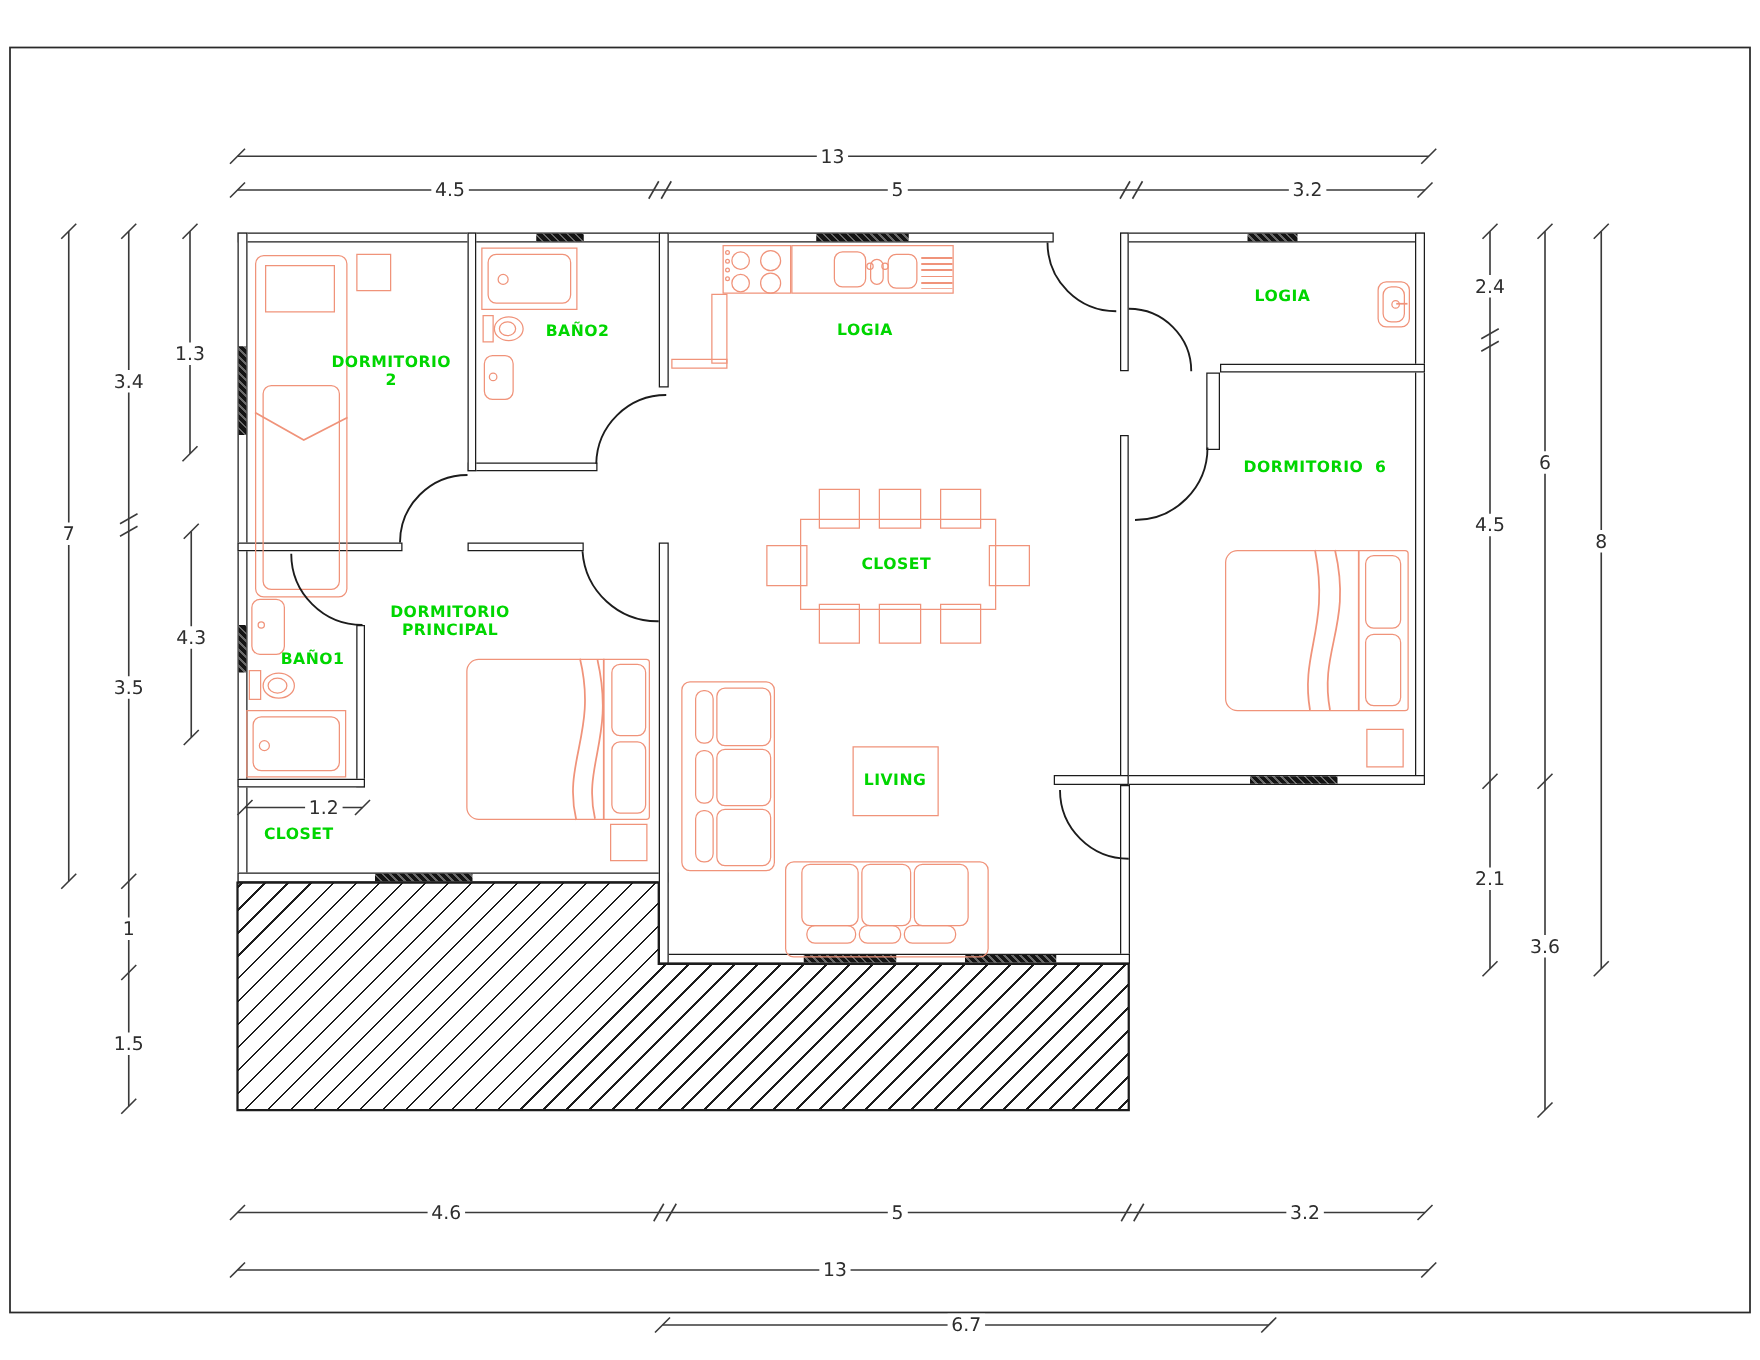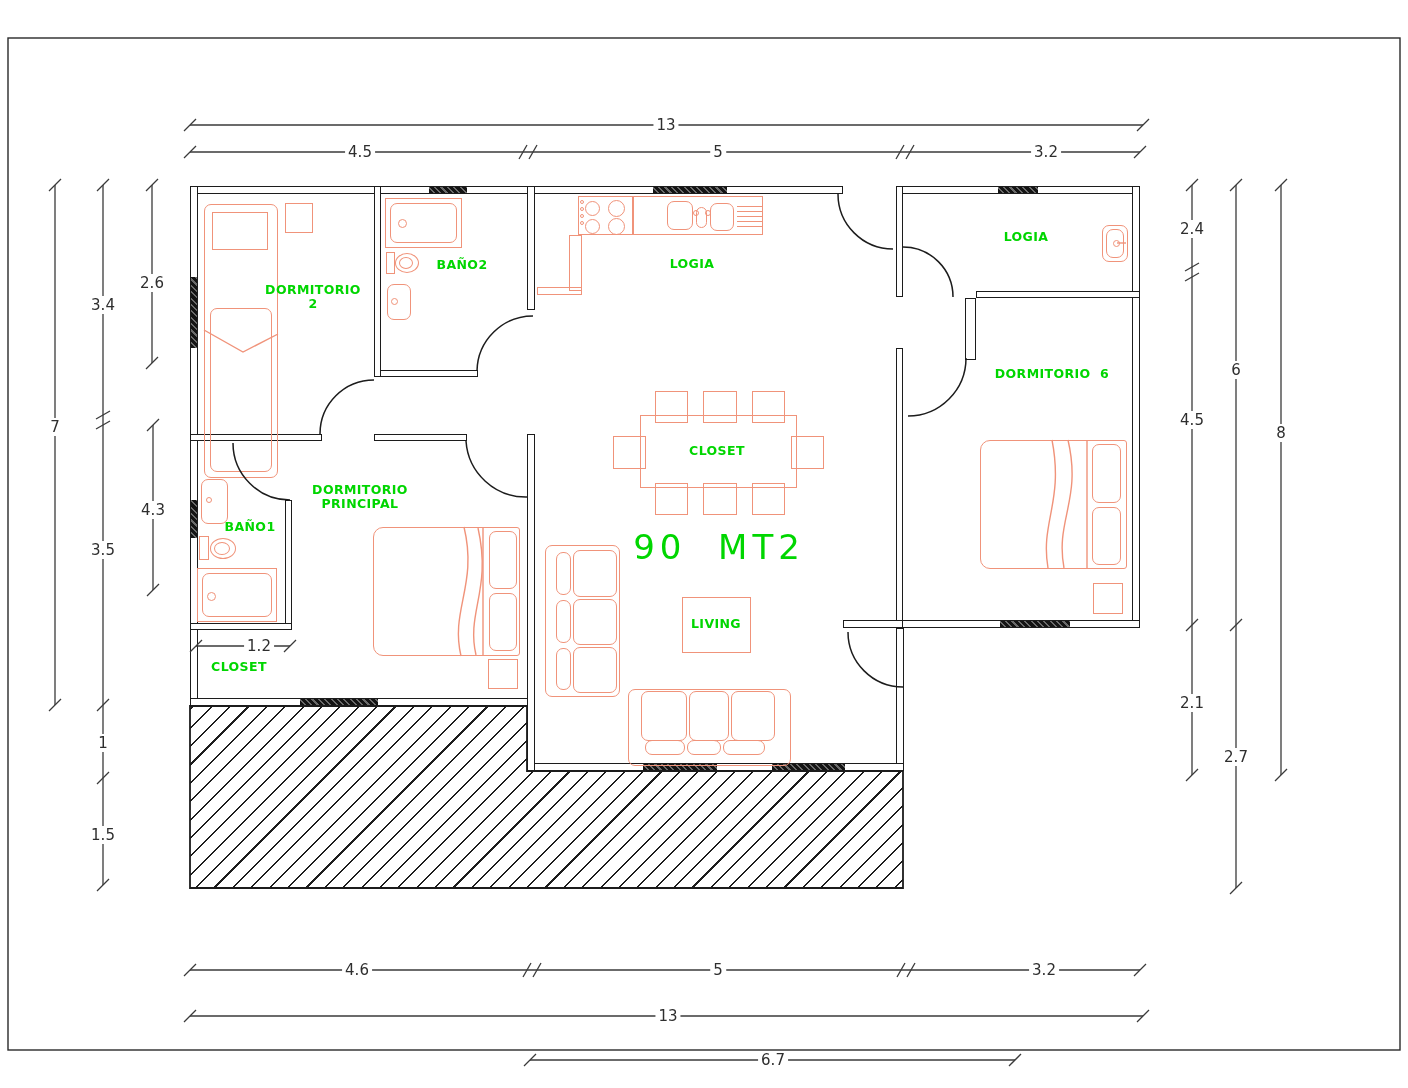--- a/index.html
+++ b/index.html
@@ -209,42 +209,41 @@
       <path d="M1064,568 C1055,520 1082,500 1068,440" fill="none" stroke="#f0937a" stroke-width="1.4"></path>
       <path d="M1117,243 L1126,243" fill="none" stroke="#f0937a" stroke-width="1.4"></path>
     </svg>
 
   <div class="room-label" style="left:313px;top:297px"><span>DORMITORIO</span><br><span>2</span></div>
   <div class="room-label" style="left:462px;top:265px">BAÑO2</div>
   <div class="room-label" style="left:692px;top:264px">LOGIA</div>
   <div class="room-label" style="left:1026px;top:237px">LOGIA</div>
   <div class="room-label" style="left:1052px;top:374px">DORMITORIO  6</div>
   <div class="room-label" style="left:717px;top:451px">CLOSET</div>
-  <div class="area-label" style="left:719px;top:547px">90  MT2</div>
   <div class="room-label" style="left:716px;top:624px">LIVING</div>
   <div class="room-label" style="left:360px;top:497px"><span>DORMITORIO</span><br><span>PRINCIPAL</span></div>
   <div class="room-label" style="left:250px;top:527px">BAÑO1</div>
   <div class="room-label" style="left:239px;top:667px">CLOSET</div>
 
   <div class="dim-label" style="left:666px;top:125px">13</div>
   <div class="dim-label" style="left:360px;top:152px">4.5</div>
   <div class="dim-label" style="left:718px;top:152px">5</div>
   <div class="dim-label" style="left:1046px;top:152px">3.2</div>
   <div class="dim-label" style="left:357px;top:970px">4.6</div>
   <div class="dim-label" style="left:718px;top:970px">5</div>
   <div class="dim-label" style="left:1044px;top:970px">3.2</div>
   <div class="dim-label" style="left:668px;top:1016px">13</div>
   <div class="dim-label" style="left:773px;top:1060px">6.7</div>
   <div class="dim-label" style="left:55px;top:427px">7</div>
   <div class="dim-label" style="left:103px;top:305px">3.4</div>
   <div class="dim-label" style="left:103px;top:550px">3.5</div>
   <div class="dim-label" style="left:103px;top:743px">1</div>
   <div class="dim-label" style="left:103px;top:835px">1.5</div>
-  <div class="dim-label" style="left:152px;top:283px">2.6</div>
+  <div class="dim-label" style="left:152px;top:283px">1.3</div>
   <div class="dim-label" style="left:153px;top:510px">4.3</div>
   <div class="dim-label" style="left:1192px;top:229px">2.4</div>
   <div class="dim-label" style="left:1192px;top:420px">4.5</div>
   <div class="dim-label" style="left:1192px;top:703px">2.1</div>
   <div class="dim-label" style="left:1236px;top:370px">6</div>
-  <div class="dim-label" style="left:1236px;top:757px">2.7</div>
+  <div class="dim-label" style="left:1236px;top:757px">3.6</div>
   <div class="dim-label" style="left:1281px;top:433px">8</div>
   <div class="dim-label" style="left:259px;top:646px">1.2</div>
 </div>
 
 </body></html>

